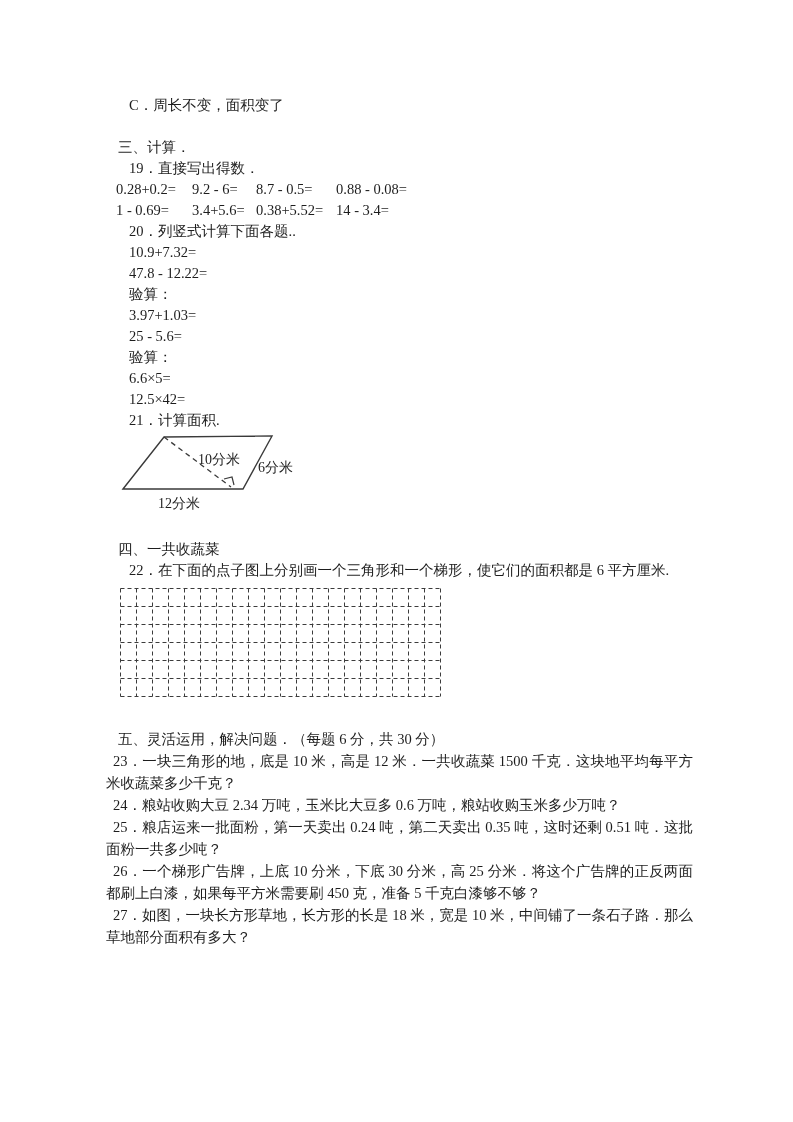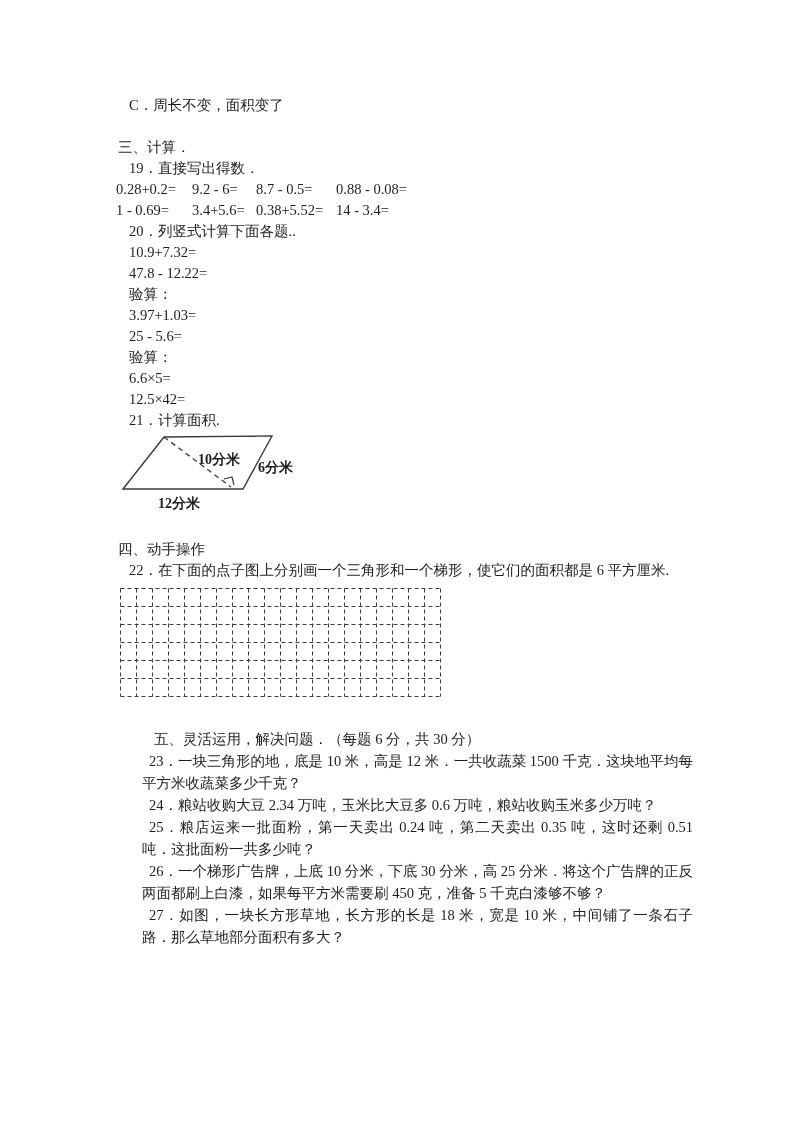--- a/index.html
+++ b/index.html
@@ -10,23 +10,23 @@
   }
   .content{padding:95px 100px 0 106px;font-size:14.5px;line-height:21px;}
   .line{padding-left:7px;white-space:nowrap;margin-left:16px;}
   .heading{font-weight:normal;padding-left:12px;white-space:nowrap;}
   .gap-top{margin-top:21px;}
   .eq-row{display:flex;padding-left:10px;align-items:center;}
   .eq-row span{display:inline-block;}
   .eq-c0{width:76px;}
   .eq-c1{width:64px;}
   .eq-c2{width:80px;}
-  .figure-wrap{margin:0 0 0 6px;height:86px;font-weight:bold;}
+  .figure-wrap{margin:0 0 0 6px;height:86px;}
   .grid-wrap{margin:7px 0 0 14px;height:109px;}
-  .sec5{line-height:22px;margin-left:36px;}
+  .sec5{line-height:22px;}
   .sec5 .heading{margin-top:31px;}
   .sec5 p{margin:0;text-indent:7px;text-align:justify;}
   svg text{font-family:"Liberation Serif","DejaVu Serif",serif;font-size:14px;fill:#1d1d1d;}
 </style>
 </head>
 <body>
 
 <div class="content">
 
   <div class="line">C．周长不变，面积变了</div>
@@ -66,21 +66,21 @@
         <line x1="52" y1="6" x2="119" y2="56" stroke="#3a3a3a" stroke-width="1.3" stroke-dasharray="5 4"></line>
         <path d="M 112,48 L 120,46 L 122,54" fill="none" stroke="#3a3a3a" stroke-width="1.2"></path>
         <text x="86" y="33">10分米</text>
         <text x="146" y="41">6分米</text>
         <text x="46" y="77">12分米</text>
       </svg>
     </div>
   </div>
 
   <div>
-    <div class="heading" style="margin-top:22px;">四、动手操作</div>
+    <div class="heading" style="margin-top:22px;">四、一共收蔬菜</div>
     <div class="line" style="white-space:normal;">22．在下面的点子图上分别画一个三角形和一个梯形，使它们的面积都是 6 平方厘米.</div>
     <div class="grid-wrap">
       <svg id="dot-grid" width="321" height="109" viewBox="0 0 321 109">
           <line x1="0.5" y1="0.5" x2="0.5" y2="108.5" stroke="#3c3c3c" stroke-width="1" stroke-dasharray="4 3"></line>
           <line x1="16.5" y1="0.5" x2="16.5" y2="108.5" stroke="#3c3c3c" stroke-width="1" stroke-dasharray="4 3"></line>
           <line x1="32.5" y1="0.5" x2="32.5" y2="108.5" stroke="#3c3c3c" stroke-width="1" stroke-dasharray="4 3"></line>
           <line x1="48.5" y1="0.5" x2="48.5" y2="108.5" stroke="#3c3c3c" stroke-width="1" stroke-dasharray="4 3"></line>
           <line x1="64.5" y1="0.5" x2="64.5" y2="108.5" stroke="#3c3c3c" stroke-width="1" stroke-dasharray="4 3"></line>
           <line x1="80.5" y1="0.5" x2="80.5" y2="108.5" stroke="#3c3c3c" stroke-width="1" stroke-dasharray="4 3"></line>
           <line x1="96.5" y1="0.5" x2="96.5" y2="108.5" stroke="#3c3c3c" stroke-width="1" stroke-dasharray="4 3"></line>

